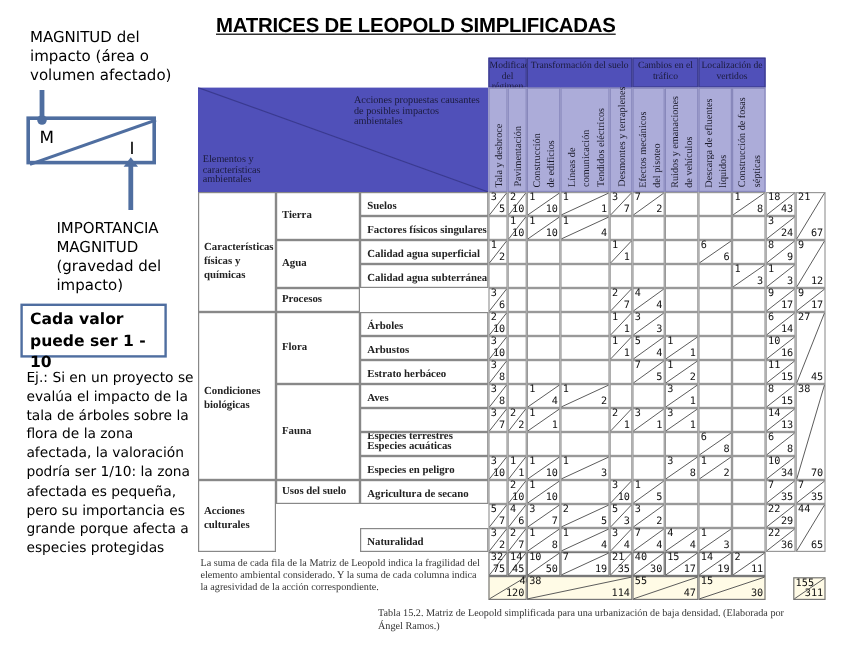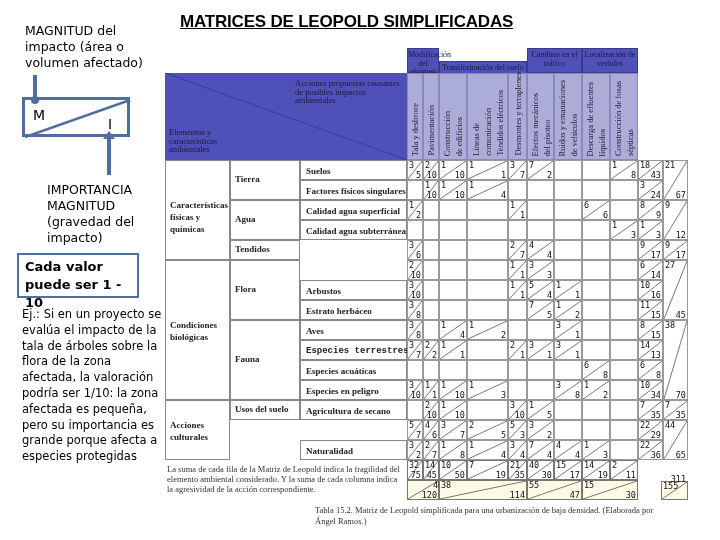--- a/index.html
+++ b/index.html
@@ -55,21 +55,21 @@
 <div id="example-text" class="abs">Ej.: Si en un proyecto se evalúa el impacto de la tala de árboles sobre la flora de la zona afectada, la valoración podría ser 1/10: la zona afectada es pequeña, pero su importancia es grande porque afecta a especies protegidas</div>
 
 <div id="matrix" class="abs">
     <div class="purple" style="position:absolute;left:0;top:28px;width:242px;height:87px;"></div>
     <svg width="242" height="87" style="position: absolute; left: 0px; top: 28px;">
       <line x1="0" y1="0" x2="242" y2="87" stroke="#3a3a90" stroke-width="1"></line>
     </svg>
     <div class="serif hdr-text" style="position:absolute;left:130px;top:34px;width:105px;text-align:left;font-size:8.5px;">Acciones propuestas causantes de posibles impactos ambientales</div>
     <div class="serif hdr-text" style="position:absolute;left:4px;top:83px;width:75px;text-align:left;font-size:8.5px;">Elementos y características ambientales</div>
     <div class="cell purple serif hdr-text" style="left:242px;top:3px;width:32px;height:25px;border-color:#3a3a8a;padding-top:2px;">Modificación del régimen</div>
-    <div class="cell purple serif hdr-text" style="left:274px;top:16px;width:88px;height:14px;border-color:#3a3a8a;padding-top:2px;">Transformación del suelo</div>
+    <div class="cell purple serif hdr-text" style="left:274px;top:3px;width:88px;height:26px;border-color:#3a3a8a;padding-top:2px;">Transformación del suelo</div>
     <div class="cell purple serif hdr-text" style="left:362px;top:3px;width:55px;height:25px;border-color:#3a3a8a;padding-top:2px;">Cambios en el tráfico</div>
     <div class="cell purple serif hdr-text" style="left:417px;top:3px;width:56px;height:25px;border-color:#3a3a8a;padding-top:2px;">Localización de vertidos</div>
     <div class="purple" style="position:absolute;left:473px;top:28px;width:50px;height:87px;background:transparent;"></div>
     <div class="cell lav" style="left:242px;top:28px;width:16px;height:87px;border-color:#8888bb;">
       <div style="position: absolute; left: 0px; right: 0px; bottom: 3px; display: flex; justify-content: center; gap: 2px;">
         <div class="vlabel" style="position: static;">Tala y desbroce</div>
       </div>
     </div>
     <div class="cell lav" style="left:258px;top:28px;width:16px;height:87px;border-color:#8888bb;">
       <div style="position: absolute; left: 0px; right: 0px; bottom: 3px; display: flex; justify-content: center; gap: 2px;">
@@ -127,21 +127,21 @@
     <div class="cell" style="left:0px;top:355px;width:65px;height:60px;border-color:#888;">
       <div class="rowlbl" style="left: 4px; top: 18px; width: 60px; line-height: 12px;">Acciones culturales</div>
     </div>
     <div class="cell" style="left:65px;top:115px;width:70px;height:40px;border-color:#888;">
       <div class="rowlbl" style="left: 4px; top: 13px; width: 64px; line-height: 10px;">Tierra</div>
     </div>
     <div class="cell" style="left:65px;top:155px;width:70px;height:40px;border-color:#888;">
       <div class="rowlbl" style="left: 4px; top: 13px; width: 64px; line-height: 10px;">Agua</div>
     </div>
     <div class="cell" style="left:65px;top:195px;width:70px;height:20px;border-color:#888;">
-      <div class="rowlbl" style="left: 4px; top: 3px; width: 64px; line-height: 10px;">Tendidos</div>
+      <div class="rowlbl" style="left: 4px; top: 3px; width: 64px; line-height: 10px;">Procesos</div>
     </div>
     <div class="cell" style="left:65px;top:275px;width:70px;height:80px;border-color:#888;">
       <div class="rowlbl" style="left: 4px; top: 33px; width: 64px; line-height: 10px;">Fauna</div>
     </div>
     <div class="cell" style="left:65px;top:215px;width:70px;height:60px;border-color:#888;">
       <div class="rowlbl" style="left: 4px; top: 23px; width: 64px; line-height: 10px;">Flora</div>
     </div>
     <div class="cell" style="left:65px;top:355px;width:70px;height:20px;border-color:#888;">
       <div class="rowlbl" style="left: 4px; top: 3px; width: 64px; line-height: 10px;">Usos del suelo</div>
     </div>
@@ -354,20 +354,23 @@
     <div class="cell" style="left:417px;top:195px;width:28px;height:20px;border-color:#999;border-width:0.5px;"></div>
     <div class="cell" style="left:445px;top:195px;width:28px;height:20px;border-color:#999;border-width:0.5px;"></div>
     <div class="cell" style="left:473px;top:195px;width:25px;height:20px;border-color:#999;"></div>
     <div class="cell" style="left:473px;top:195px;width:25px;height:20px;border:none;">
       <svg width="25" height="20" style="position: absolute; left: 0px; top: 0px;">
         <line x1="1" y1="19" x2="24" y2="1" stroke="#555" stroke-width="0.8"></line>
       </svg>
       <span class="num" style="left: 2px; top: 0px;">9</span>
       <span class="num" style="right: 2px; bottom: 0px;">17</span>
     </div>
+    <div class="cell" style="left:135px;top:215px;width:107px;height:20px;border-color:#888;">
+      <div class="rowlbl" style="left: 5px; top: 5px; white-space: nowrap;">Árboles</div>
+    </div>
     <div class="cell" style="left:242px;top:215px;width:16px;height:20px;border-color:#999;border-width:0.5px;"></div>
     <div class="cell" style="left:242px;top:215px;width:16px;height:20px;border:none;">
       <svg width="16" height="20" style="position: absolute; left: 0px; top: 0px;">
         <line x1="1" y1="19" x2="15" y2="1" stroke="#555" stroke-width="0.8"></line>
       </svg>
       <span class="num" style="left: 2px; top: 0px;">2</span>
       <span class="num" style="right: 2px; bottom: 0px;">10</span>
     </div>
     <div class="cell" style="left:258px;top:215px;width:16px;height:20px;border-color:#999;border-width:0.5px;"></div>
     <div class="cell" style="left:274px;top:215px;width:28px;height:20px;border-color:#999;border-width:0.5px;"></div>
@@ -530,21 +533,21 @@
     <div class="cell" style="left:445px;top:275px;width:28px;height:20px;border-color:#999;border-width:0.5px;"></div>
     <div class="cell" style="left:473px;top:275px;width:25px;height:20px;border-color:#999;"></div>
     <div class="cell" style="left:473px;top:275px;width:25px;height:20px;border:none;">
       <svg width="25" height="20" style="position: absolute; left: 0px; top: 0px;">
         <line x1="1" y1="19" x2="24" y2="1" stroke="#555" stroke-width="0.8"></line>
       </svg>
       <span class="num" style="left: 2px; top: 0px;">8</span>
       <span class="num" style="right: 2px; bottom: 0px;">15</span>
     </div>
     <div class="cell" style="left:135px;top:295px;width:107px;height:20px;border-color:#888;">
-      <div class="rowlbl" style="left: 5px; top: 5px; white-space: nowrap; font-family: Liberation Mono, monospace;">Especies terrestres</div>
+      <div class="rowlbl" style="left: 5px; top: 17px; white-space: nowrap;">Especies terrestres</div>
     </div>
     <div class="cell" style="left:242px;top:295px;width:16px;height:20px;border-color:#999;border-width:0.5px;"></div>
     <div class="cell" style="left:242px;top:295px;width:16px;height:20px;border:none;">
       <svg width="16" height="20" style="position: absolute; left: 0px; top: 0px;">
         <line x1="1" y1="19" x2="15" y2="1" stroke="#555" stroke-width="0.8"></line>
       </svg>
       <span class="num" style="left: 2px; top: 0px;">3</span>
       <span class="num" style="right: 2px; bottom: 0px;">7</span>
     </div>
     <div class="cell" style="left:258px;top:295px;width:16px;height:20px;border-color:#999;border-width:0.5px;"></div>
@@ -1029,17 +1032,17 @@
       </svg>
       <span class="num" style="left: 2px; top: 0px;">15</span>
       <span class="num" style="right: 2px; bottom: 0px;">30</span>
     </div>
     <div class="cell" style="left:496px;top:436px;width:27px;height:19px;border-color:#777;background:#fffbe6;"></div>
     <div class="cell" style="left:496px;top:436px;width:27px;height:19px;border:none;">
       <svg width="27" height="19" style="position: absolute; left: 0px; top: 0px;">
         <line x1="1" y1="18" x2="26" y2="1" stroke="#555" stroke-width="0.8"></line>
       </svg>
       <span class="num" style="left: 2px; top: 0px;">155</span>
-      <span class="num" style="right: 2px; bottom: 16px; margin-top: 24px;">311</span>
+      <span class="num" style="right: 2px; bottom: 0px; margin-top: 24px;">311</span>
     </div>
     <div class="caption" style="position:absolute;left:2px;top:419px;width:236px;line-height:10px;font-size:8.5px;">La suma de cada fila de la Matriz de Leopold indica la fragilidad del elemento ambiental considerado. Y la suma de cada columna indica la agresividad de la acción correspondiente.</div>
     <div class="caption" style="position:absolute;left:150px;top:460px;width:360px;line-height:11px;font-size:8.5px;">Tabla 15.2. Matriz de Leopold simplificada para una urbanización de baja densidad. (Elaborada por Ángel Ramos.)</div>
   </div>
 
 </body></html>

